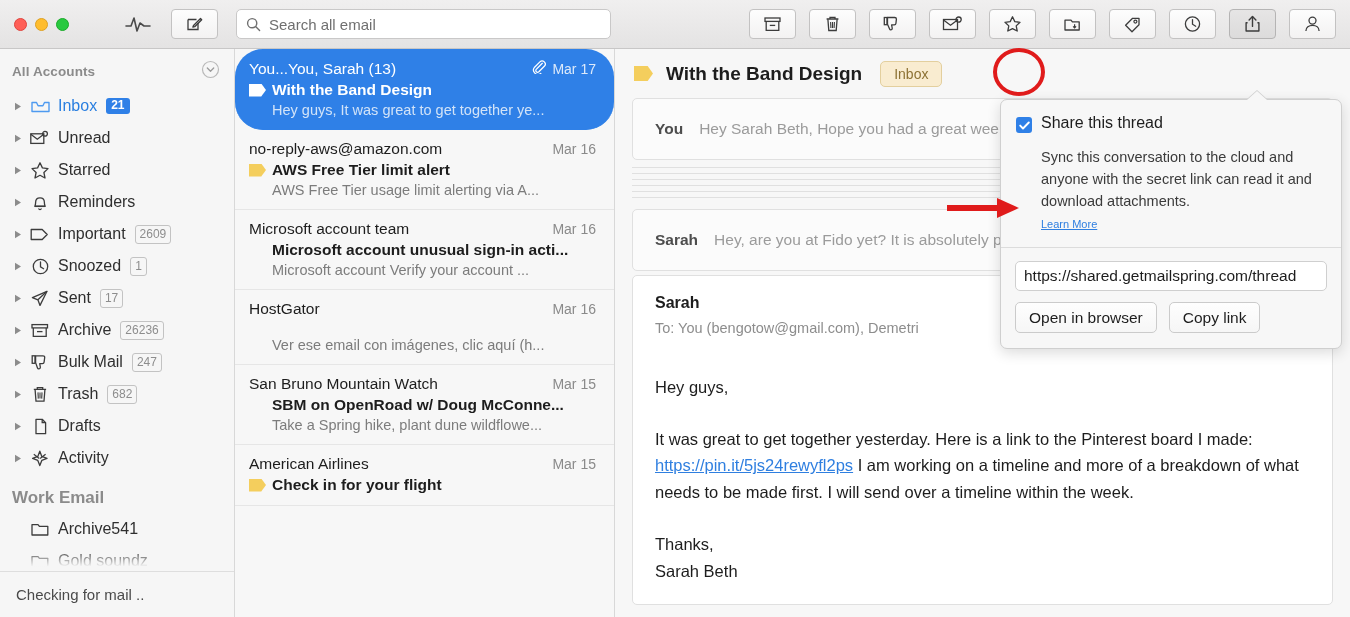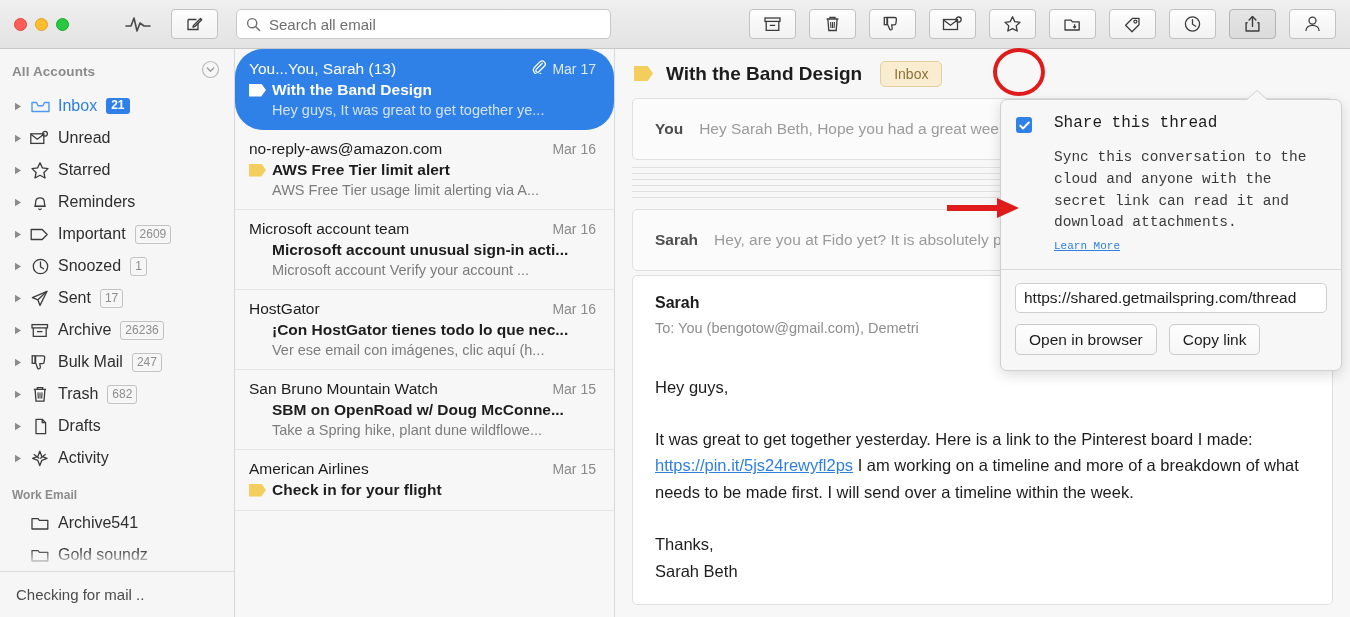--- a/index.html
+++ b/index.html
@@ -75,21 +75,21 @@
   .sb-item.sel .sb-label { color: #2a7fe0; }
   .badge-blue {
     background: #2f80e7; color: #fff; font-size: 12px; font-weight: bold;
     border-radius: 3px; padding: 1.5px 5px; margin-left: 9px; line-height: 1.15;
   }
   .badge-gray {
     border: 1px solid #c3c3c3; color: #8d8d8d; font-size: 12px;
     border-radius: 3px; padding: 1px 4px; margin-left: 9px; background: #f6f6f6;
     line-height: 1.25;
   }
-  .sb-section { font-size: 12px; font-weight: bold; color: #8b8b8b; padding: 14px 0 5px 12px; }
+  .sb-section { font-size: 17px; font-weight: bold; color: #8b8b8b; padding: 14px 0 5px 12px; }
   .sb-item.sub { padding-left: 26px; }
   .sb-item.sub .sb-label { font-size: 16px; }
   .sb-fade {
     position:absolute; left:0; right:1px; bottom:0; height: 22px;
     background: linear-gradient(to bottom, rgba(246,246,246,0), #f6f6f6 80%);
     pointer-events:none;
   }
   .sb-status {
     height: 46px; flex: 0 0 46px; border-top: 1px solid #dedede;
     display: flex; align-items: center; padding-left: 16px;
@@ -206,21 +206,21 @@
     position: absolute; top: -9px; right: 74px;
     width: 0; height: 0;
     border-left: 10px solid transparent; border-right: 10px solid transparent;
     border-bottom: 9px solid #f7f7f7;
   }
   .pop-arrow::after {
     content:''; position:absolute; left:-10px; top:-1px;
     width:0;height:0;border-left:10px solid transparent;border-right:10px solid transparent;
     border-bottom:9px solid #cfcfcf; z-index:-1;
   }
-  .pop-top { padding: 14px 16px 15px 15px; display: flex; gap: 22px; font-family: Liberation Mono, monospace; }
+  .pop-top { padding: 14px 16px 15px 15px; display: flex; gap: 9px; }
   .cbx {
     width: 16px; height: 16px; flex: 0 0 16px; border-radius: 3px;
     background: #2f80e7; display: flex; align-items: center; justify-content: center;
     margin-top: 3px;
   }
   .pop-ttl { font-size: 16px; color: #1d1d1d; }
   .pop-desc { font-size: 14.5px; color: #3b3b3b; line-height: 1.5; margin-top: 15px; }
   .pop-link { font-size: 11px; color: #2f7fe0; text-decoration: underline; display:inline-block; margin-top: 6px; }
   .pop-div { height: 1px; background: #dcdcdc; }
   .pop-bot { padding: 13px 14px 15px 14px; }
@@ -620,21 +620,20 @@
         <div class="row-snip">Microsoft account Verify your account ...</div>
       </div>
 
       <div class="row">
         <div class="row-top">
           <span class="row-from">HostGator</span>
           <span class="row-date">Mar 16</span>
         </div>
         <div class="row-mid">
           <span class="tag spacer"></span>
-          <span class="row-subj">¡Con HostGator tienes todo lo que nec...</span>
         </div>
         <div class="row-snip">Ver ese email con imágenes, clic aquí (h...</div>
       </div>
 
       <div class="row">
         <div class="row-top">
           <span class="row-from">San Bruno Mountain Watch</span>
           <span class="row-date">Mar 15</span>
         </div>
         <div class="row-mid">

